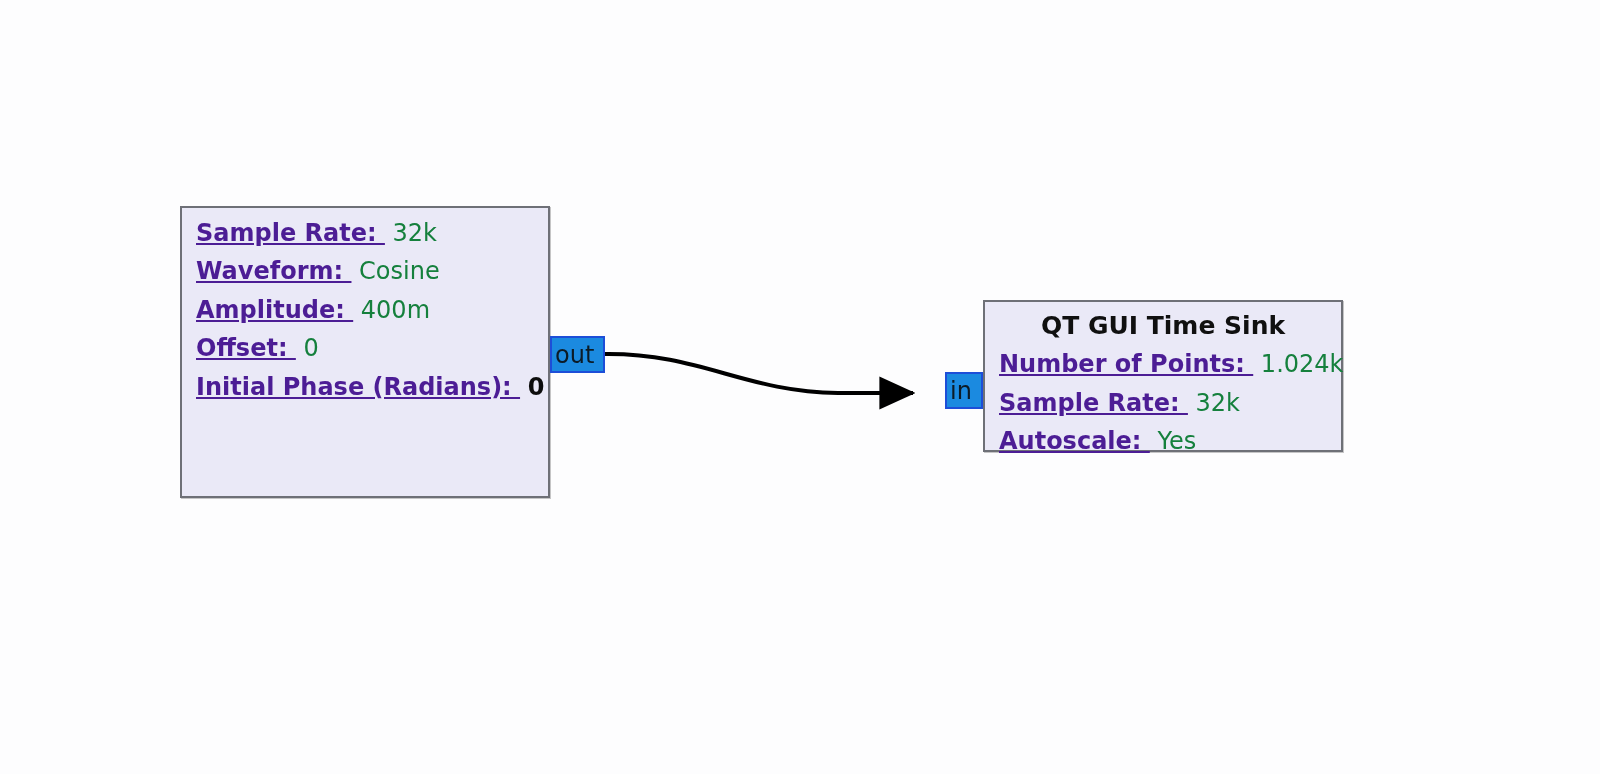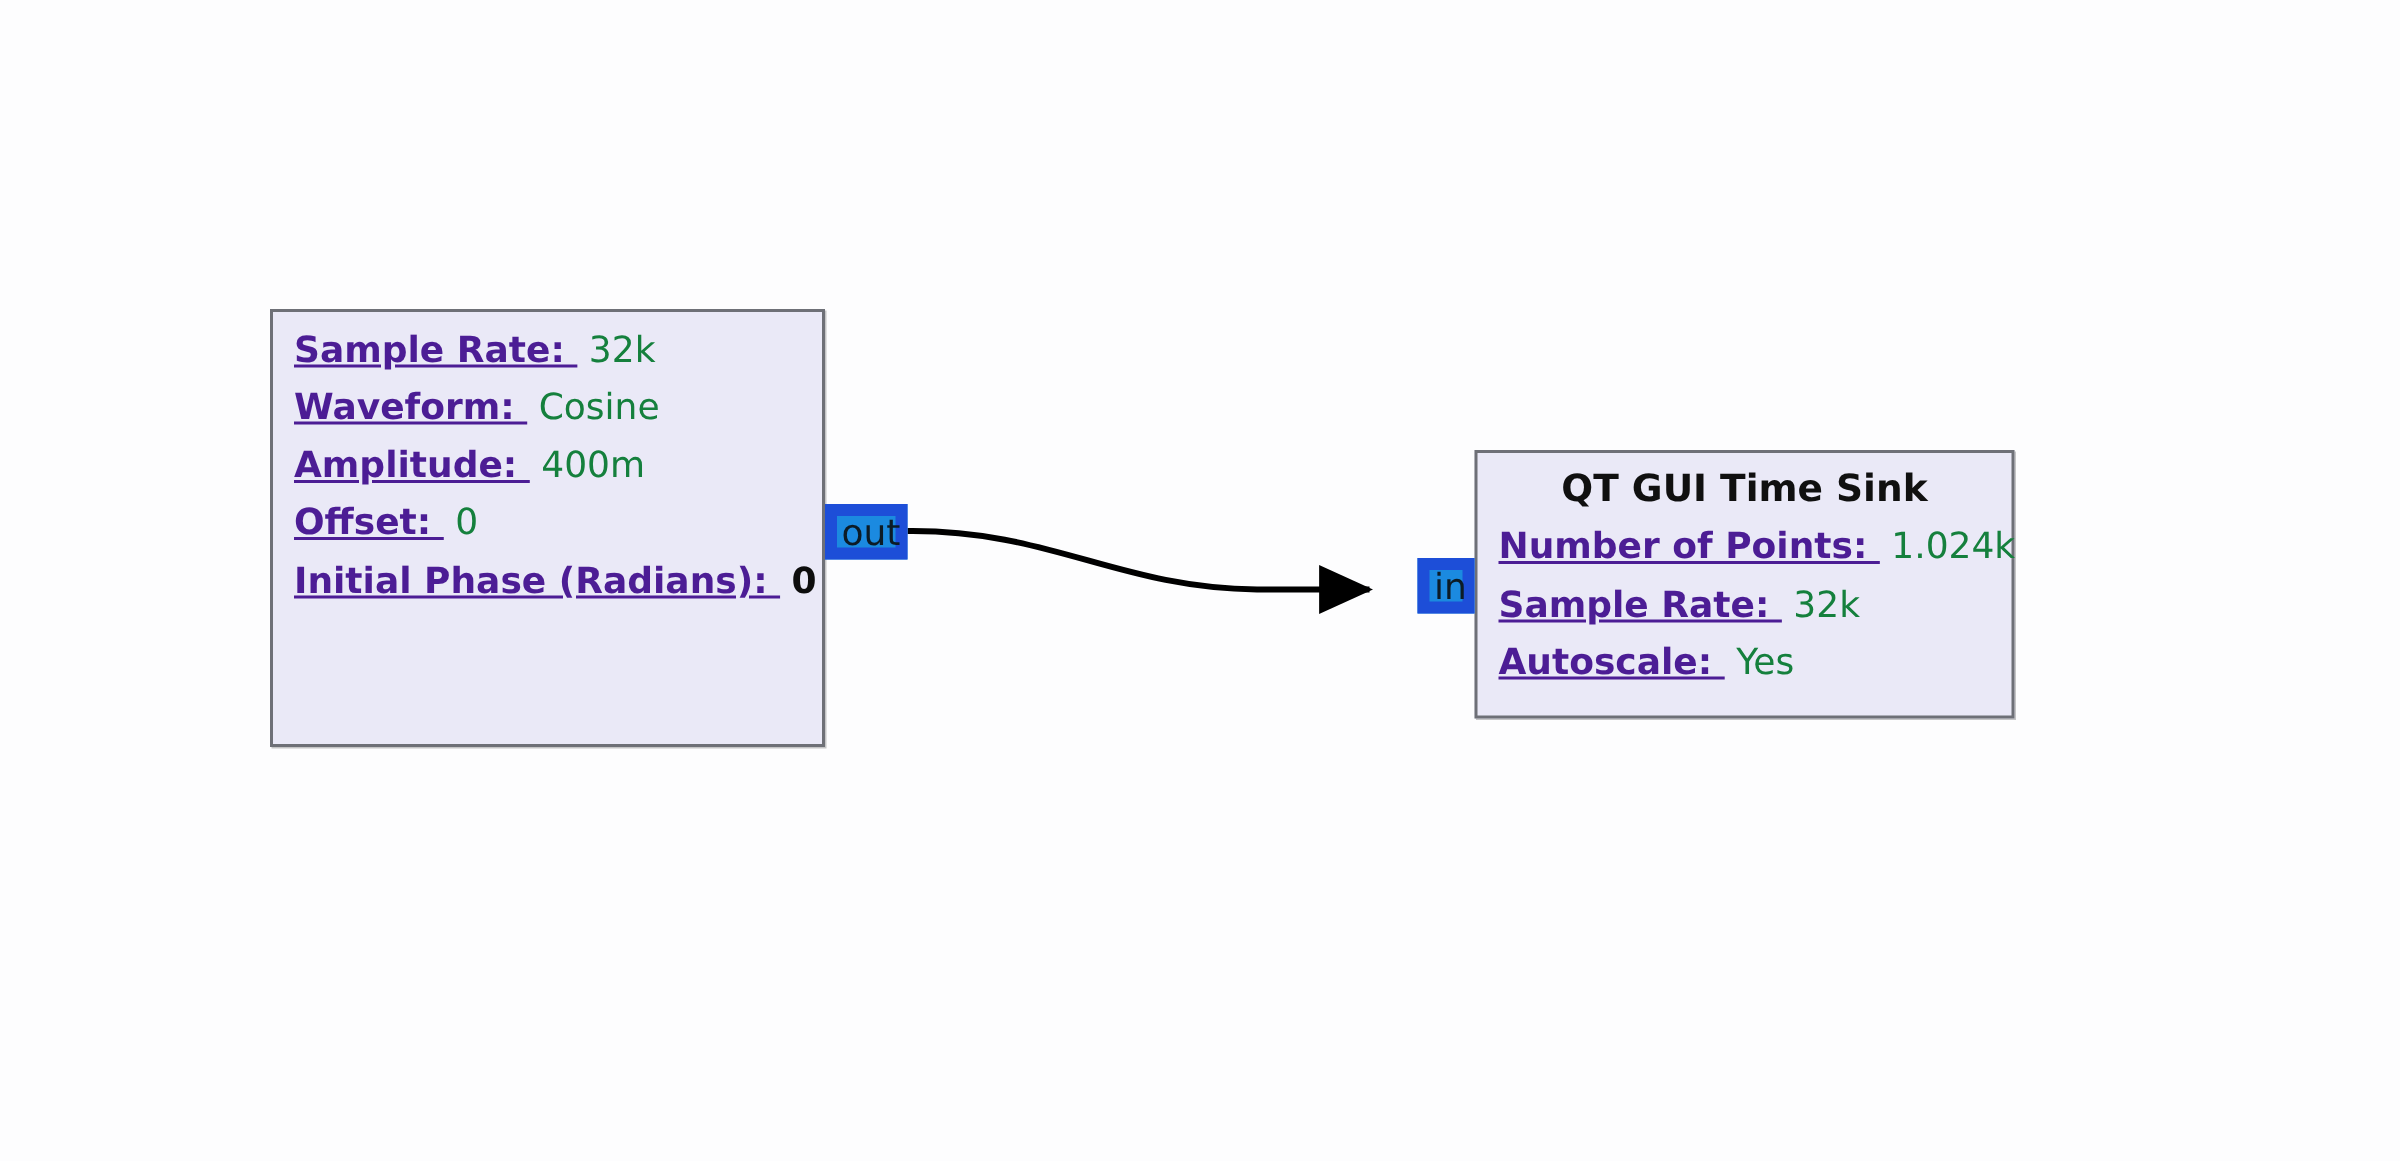--- a/index.html
+++ b/index.html
@@ -69,21 +69,21 @@
   .param-row.overflow .param-val {
     font-weight: bold;
     color: #0d0d0d;
   }
 
   
   .gr-port {
     position: absolute;
     box-sizing: border-box;
     background: #1b8ae0;
-    border: 8px solid #1d4ed8;
+    border: 2px solid #1d4ed8;
     color: #0c1b26;
     font-size: 24px;
     line-height: 1;
     display: flex;
     align-items: center;
     justify-content: flex-start;
     padding-left: 3px;
     letter-spacing: 0px;
   }
 
@@ -97,21 +97,21 @@
   #port-source-out {
     left: 550px;
     top: 336px;
     width: 55px;
     height: 37px;
   }
   #block-qt-gui-time-sink {
     left: 983px;
     top: 300px;
     width: 360px;
-    height: 179px;
+    height: 152px;
   }
   #port-sink-in {
     left: 945px;
     top: 372px;
     width: 38px;
     height: 37px;
   }
 </style>
 </head>
 <body>

